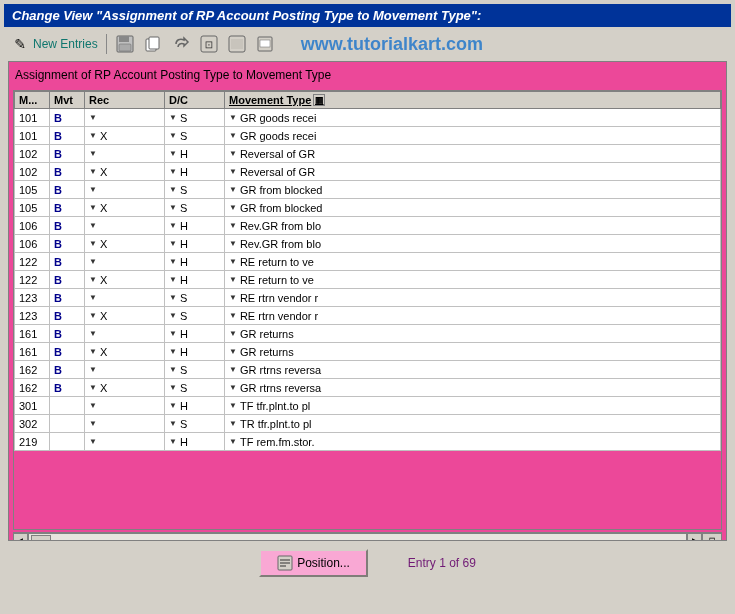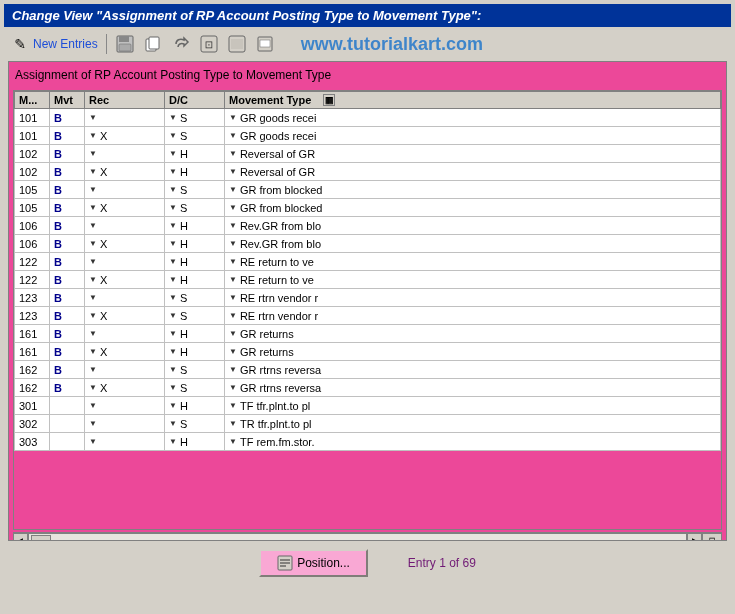--- a/index.html
+++ b/index.html
@@ -44,21 +44,21 @@
     .toolbar-icon {
       width: 20px;
       height: 20px;
       display: inline-flex;
       align-items: center;
       justify-content: center;
       font-size: 14px;
     }
     .toolbar-label {
       font-size: 12px;
-      color: #1d4ed8;
+      color: #0f766e;
     }
     .toolbar-separator {
       width: 1px;
       height: 20px;
       background: #888;
       margin: 0 2px;
     }
     .watermark {
       color: #0066cc;
       font-size: 18px;
@@ -181,21 +181,22 @@
       align-items: center;
       justify-content: center;
     }
     .entry-info {
       font-size: 12px;
       color: #701a75;
     }
     .col-header-with-btn {
       display: flex;
       align-items: center;
-      gap: 12px;
+      gap: 2px;
+      text-decoration: underline;
     }
     .col-settings-btn {
       width: 12px;
       height: 12px;
       background: #d4d0c8;
       border: 1px solid #808080;
       font-size: 9px;
       cursor: pointer;
       display: inline-flex;
       align-items: center;
@@ -543,21 +544,21 @@
                 </div>
               </td>
               <td class="col-dc">
                 <div class="cell-with-dropdown"><span class="small-arrow">▼</span>S</div>
               </td>
               <td class="col-movtype">
                 <div class="cell-with-dropdown"><span class="small-arrow">▼</span>TR tfr.plnt.to pl</div>
               </td>
             </tr>
             <tr>
-              <td class="col-m">303</td>
+              <td class="col-m">219</td>
               <td class="col-mvt"></td>
               <td class="col-rec">
                 <div class="cell-with-dropdown">
                   <span class="small-arrow">▼</span>
                 </div>
               </td>
               <td class="col-dc">
                 <div class="cell-with-dropdown"><span class="small-arrow">▼</span>H</div>
               </td>
               <td class="col-movtype">

